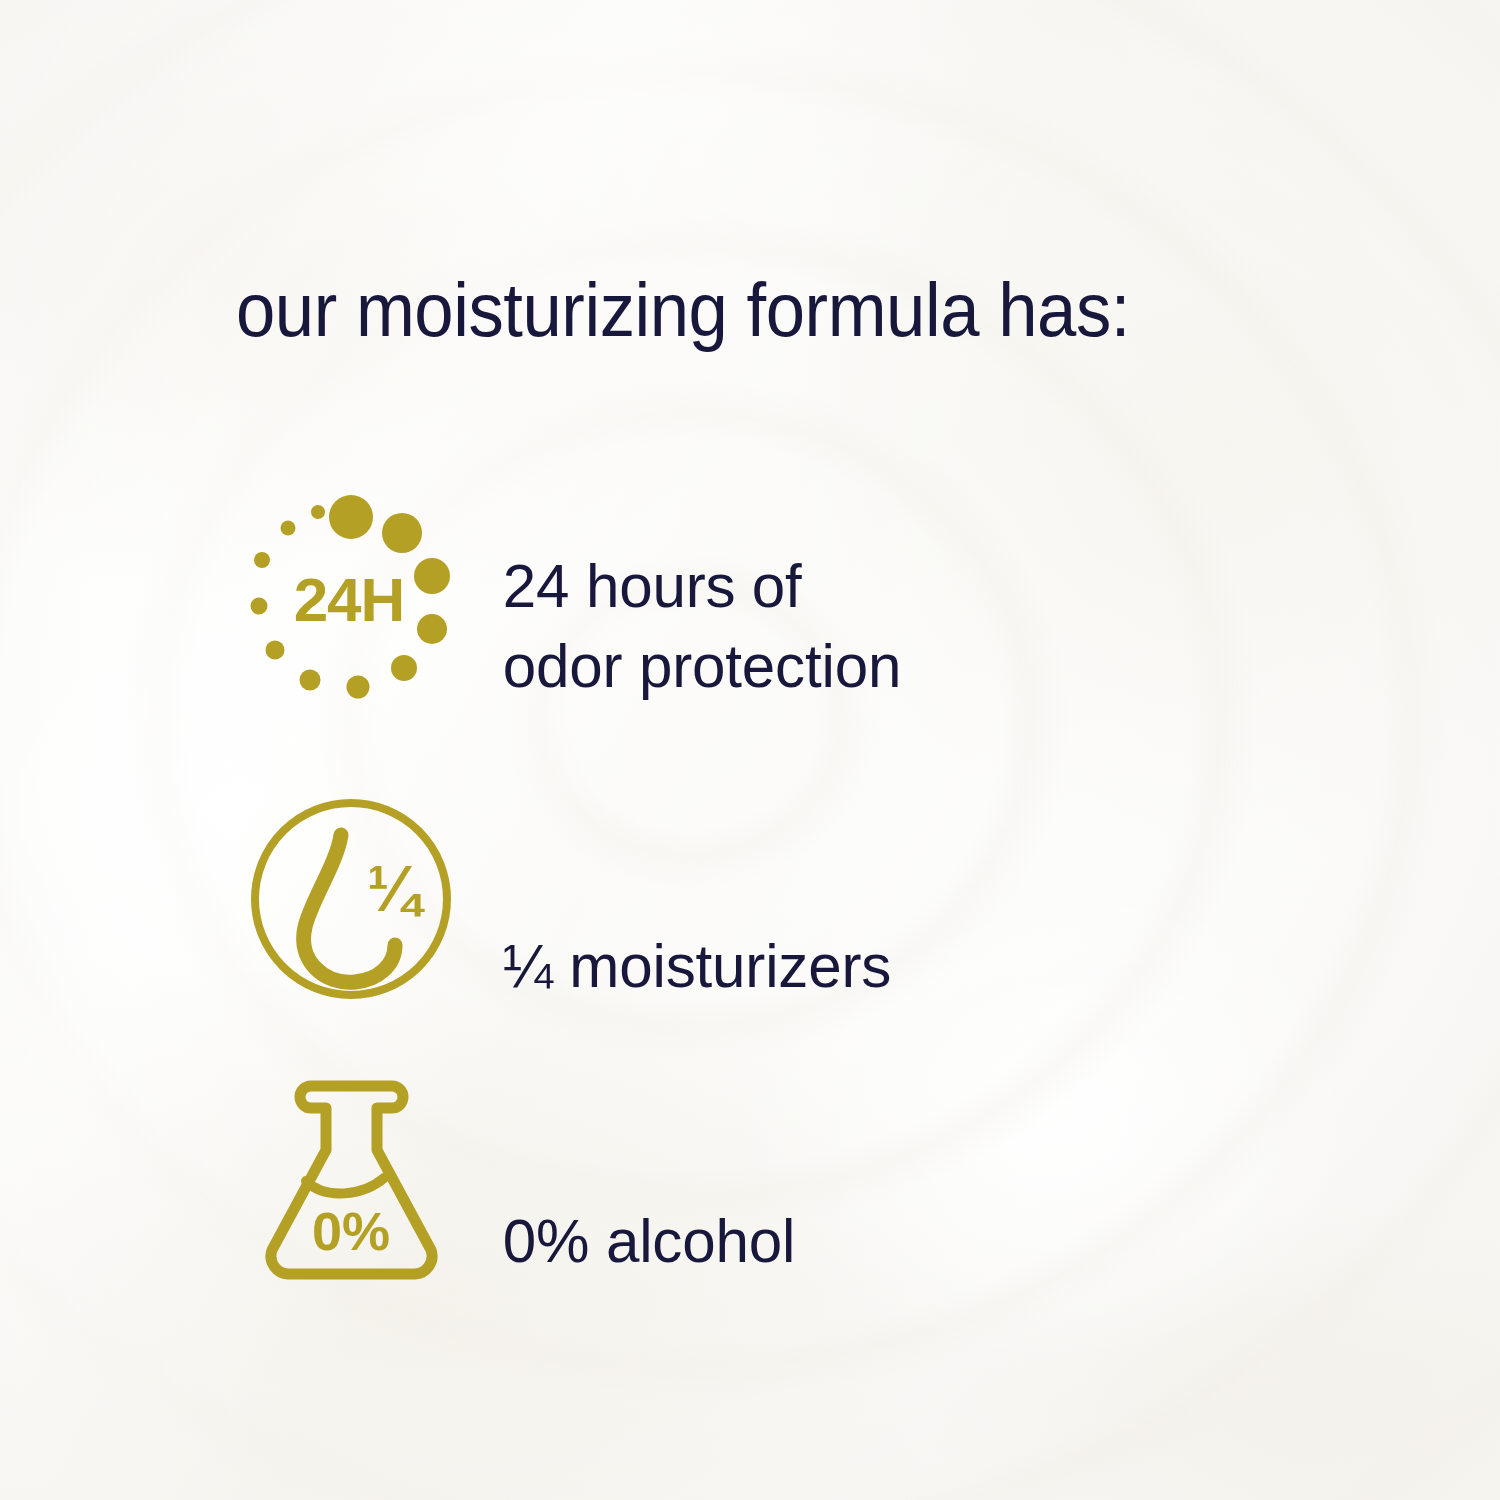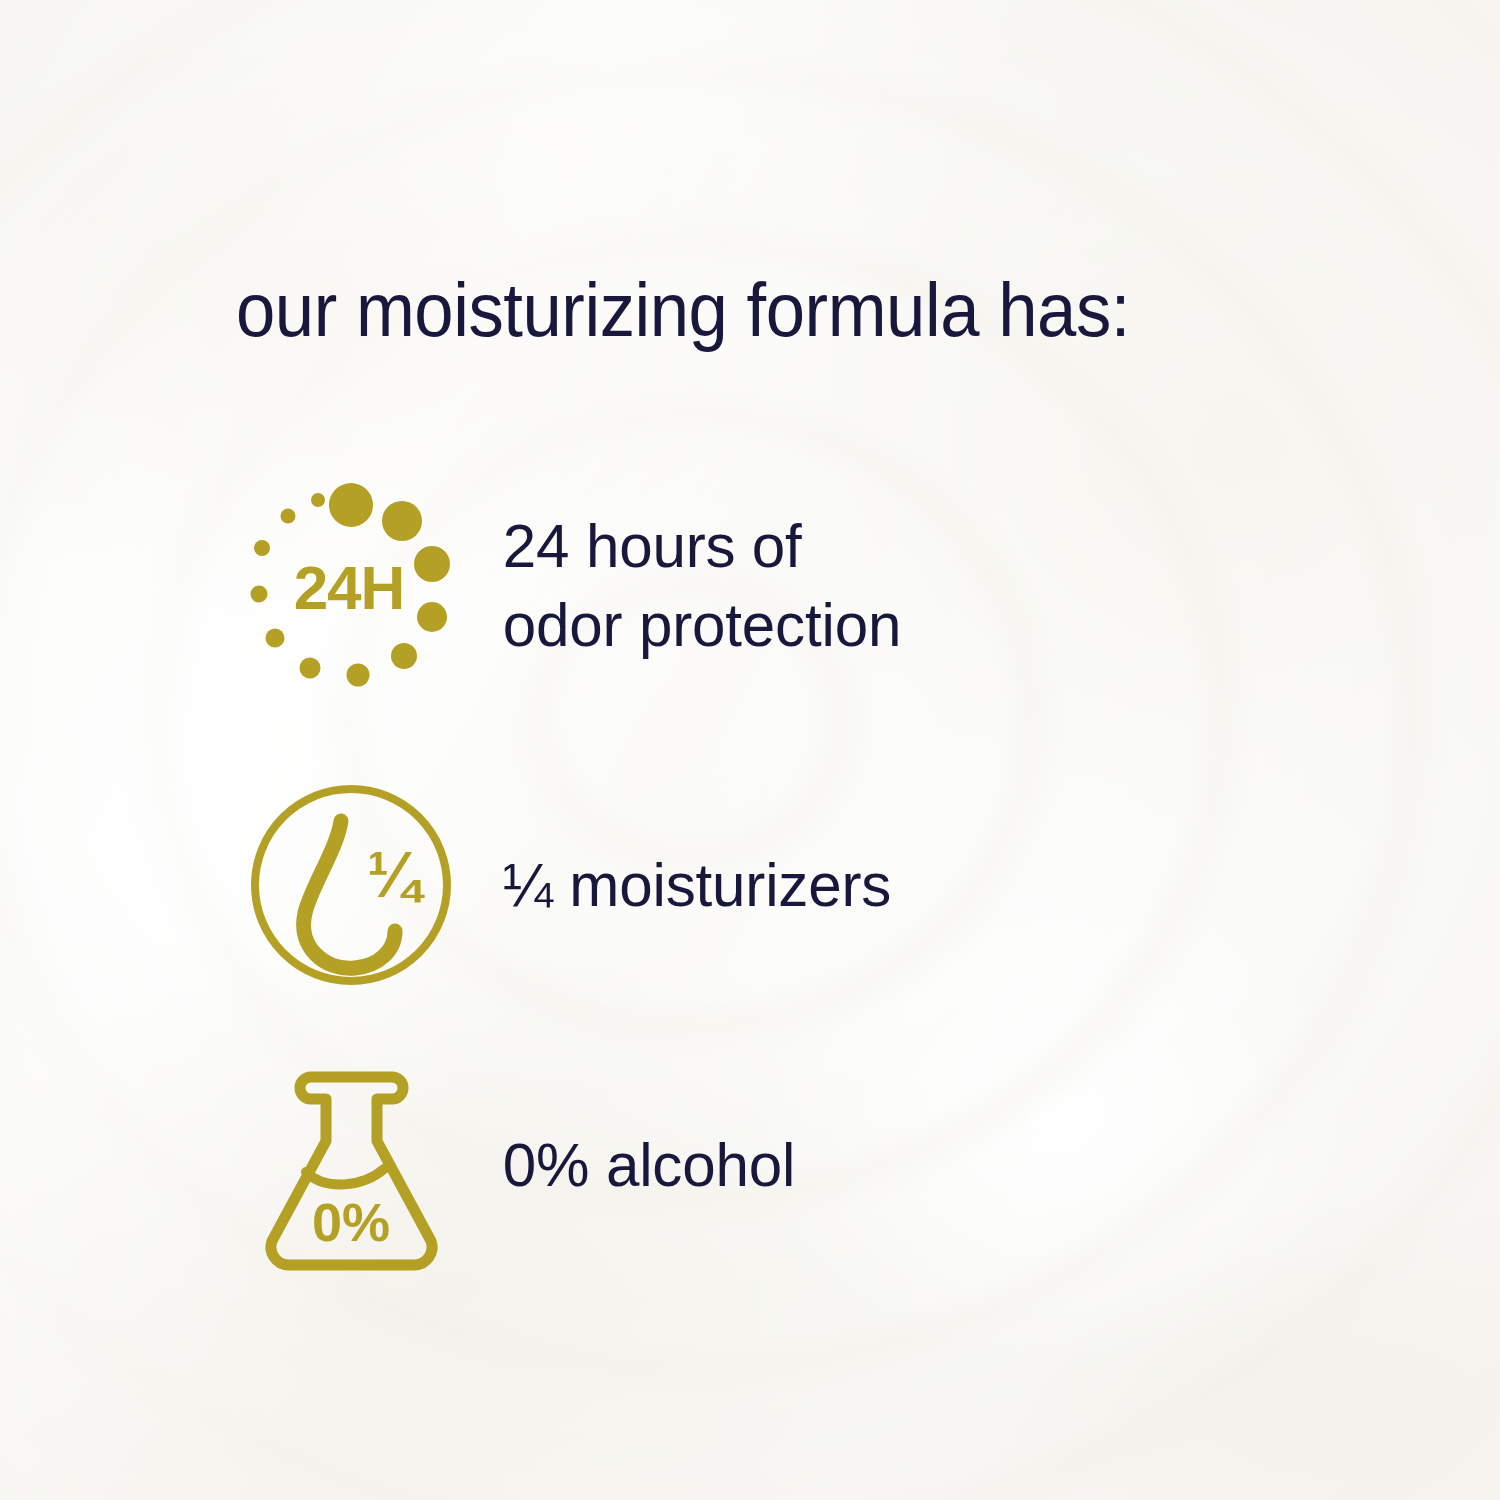--- a/index.html
+++ b/index.html
@@ -91,21 +91,21 @@
     left: 0;
     top: 0;
     width: 1500px;
   }
 
   .feature-row {
     position: absolute;
     left: 236px;
     width: 1100px;
     display: flex;
-    align-items: center;
+    align-items: flex-end;
   }
   #row-0 { top: 465px; height: 240px; }
   #row-1 { top: 765px; height: 240px; }
   #row-2 { top: 1050px; height: 230px; }
 
   .feature-icon {
     width: 230px;
     flex: 0 0 230px;
     display: flex;
     align-items: center;

